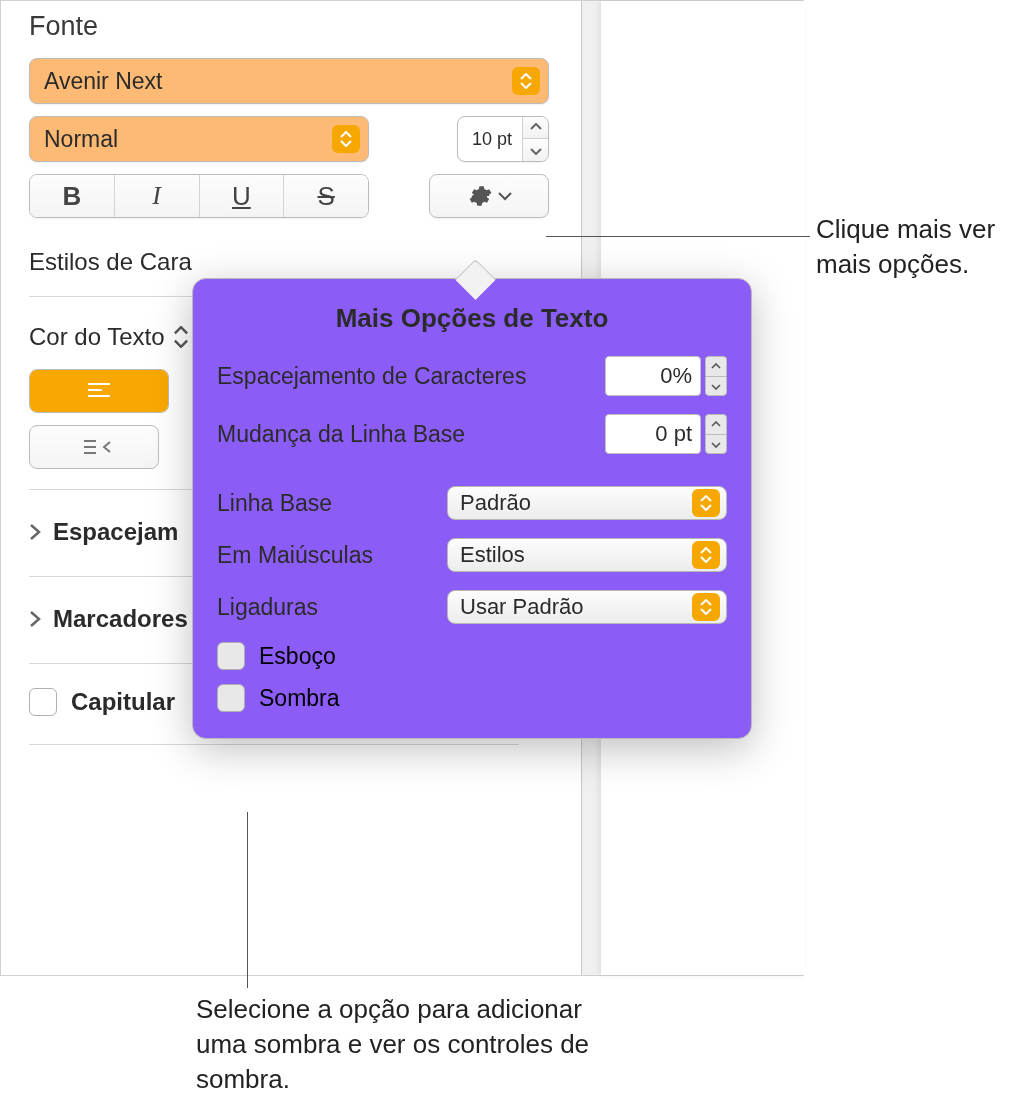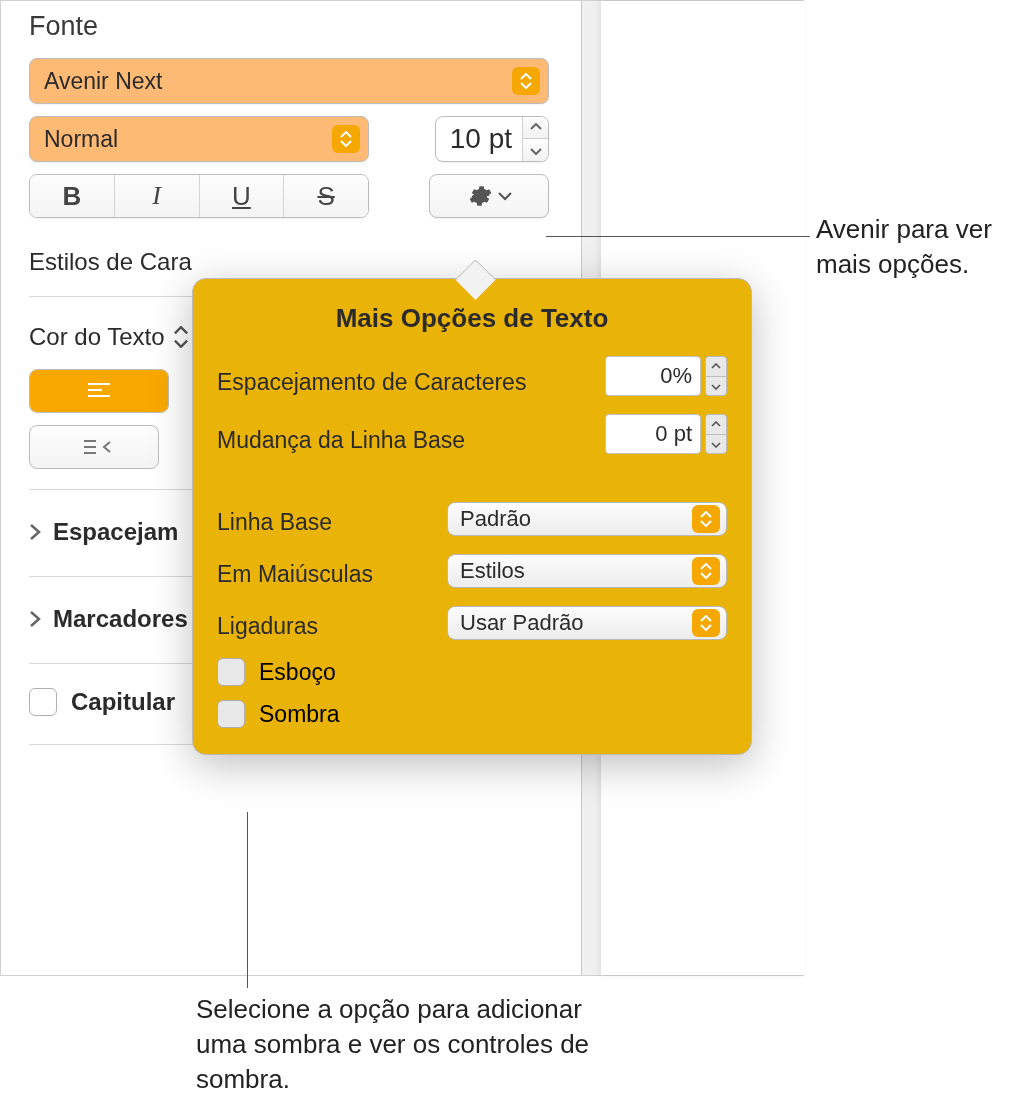--- a/index.html
+++ b/index.html
@@ -78,21 +78,21 @@
     border: 1px solid #bcbcbc;
     border-radius: 8px;
     background: #fff;
     overflow: hidden;
     margin-left: auto;
     height: 46px;
     box-shadow: 0 1px 2px rgba(0,0,0,0.06);
   }
   .size-val {
     padding: 0 10px 0 14px;
-    font-size: 28px;
+    font-size: 18px;
     text-align: center;
   }
   .stepper2 {
     display: flex; flex-direction: column;
     width: 26px;
     border-left: 1px solid #d0d0d0;
   }
   .stepper2 .step {
     height: 23px;
     display: flex; align-items: center; justify-content: center;
@@ -172,21 +172,21 @@
   .chkbox{
     width:28px;height:28px;border:1px solid #b0b0b0;border-radius:6px;
     background:#fff;
   }
 
   
   .popover {
     position: absolute;
     left: 192px; top: 278px;
     width: 560px;
-    background: #eab308;
+    background: #8b5cf6;
     border: 1px solid #bbb;
     border-radius: 14px;
     box-shadow: 0 10px 40px rgba(0,0,0,0.25);
     padding: 24px 24px 26px 24px;
   }
   .popover::before{
     content:"";
     position:absolute;
     top:-14px; left:268px;
     width:28px;height:28px;
@@ -197,25 +197,24 @@
     border-top-left-radius:4px;
   }
   .popover-title{
     text-align:center;
     font-size:26px;
     font-weight:600;
     margin-bottom:22px;
     color:#2b2b2b;
   }
   .prow{
-    display:flex;align-items:flex-end;justify-content:space-between;
+    display:flex;align-items:center;justify-content:space-between;
     margin-bottom:18px;
     font-size:23px;
     color:#2b2b2b;
-    margin-top:16px;
   }
   .num-stepper{
     display:flex;align-items:center;
     gap:0;
   }
   .num-field{
     width:96px;height:40px;
     background:#fff;border:1px solid #c0c0c0;
     border-radius:4px;
     display:flex;align-items:center;justify-content:flex-end;
@@ -528,16 +527,16 @@
     <span>Esboço</span>
   </div>
   <div class="pcheck-row">
     <div class="chkbox"></div>
     <span>Sombra</span>
   </div>
 
 </div>
 
 <div class="callout1-line"></div>
-<div class="callout1">Avenir para ver mais opções.</div>
+<div class="callout1">Clique mais ver mais opções.</div>
 
 <div class="callout2-line"></div>
 <div class="callout2">Selecione a opção para adicionar uma sombra e ver os controles de sombra.</div>
 
 </body></html>

